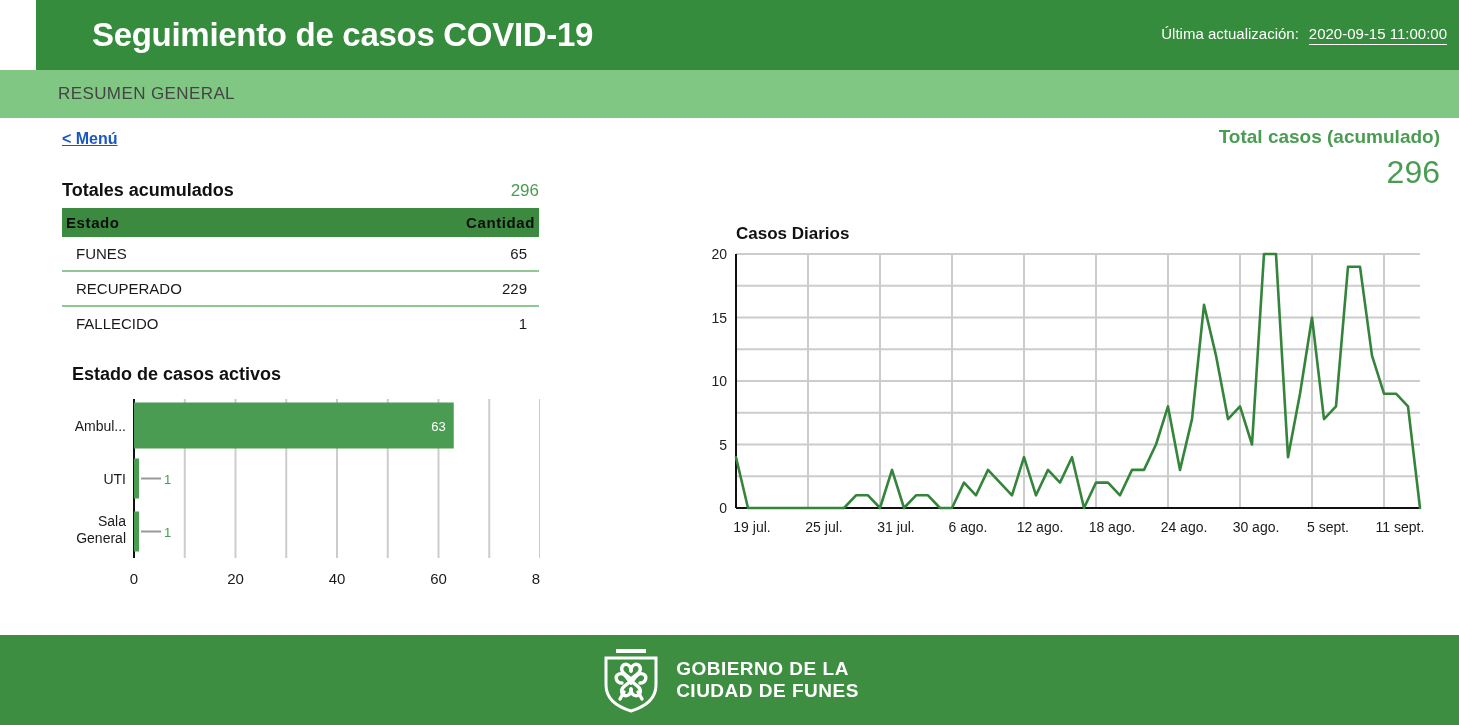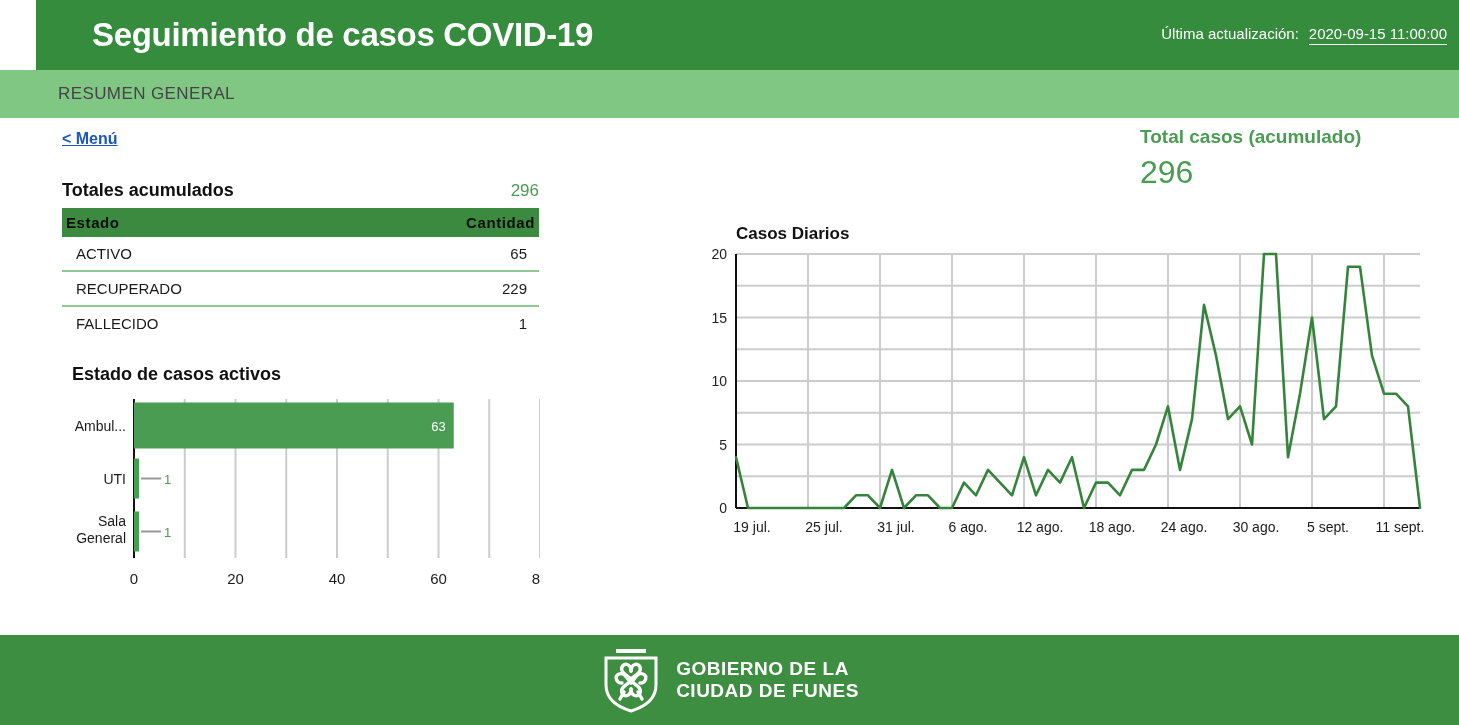--- a/index.html
+++ b/index.html
@@ -164,21 +164,21 @@
     position: absolute;
     left: 690px;
     top: 0;
     width: 760px;
     height: 560px;
   }
   .kpi {
     position: absolute;
     right: 10px;
     top: 8px;
-    text-align: left;
+    text-align: right;
     width: 300px;
   }
   .kpi-label {
     color: #4a9c52;
     font-size: 19px;
     font-weight: bold;
   }
   .kpi-value {
     color: #4a9c52;
     font-size: 32px;
@@ -253,21 +253,21 @@
 
     <table class="totals">
       <thead>
         <tr>
           <th>Estado</th>
           <th class="num">Cantidad</th>
         </tr>
       </thead>
       <tbody>
         <tr>
-          <td>ACTIVO</td>
+          <td>FUNES</td>
           <td class="num">65</td>
         </tr>
         <tr>
           <td>RECUPERADO</td>
           <td class="num">229</td>
         </tr>
         <tr>
           <td>FALLECIDO</td>
           <td class="num">1</td>
         </tr>

